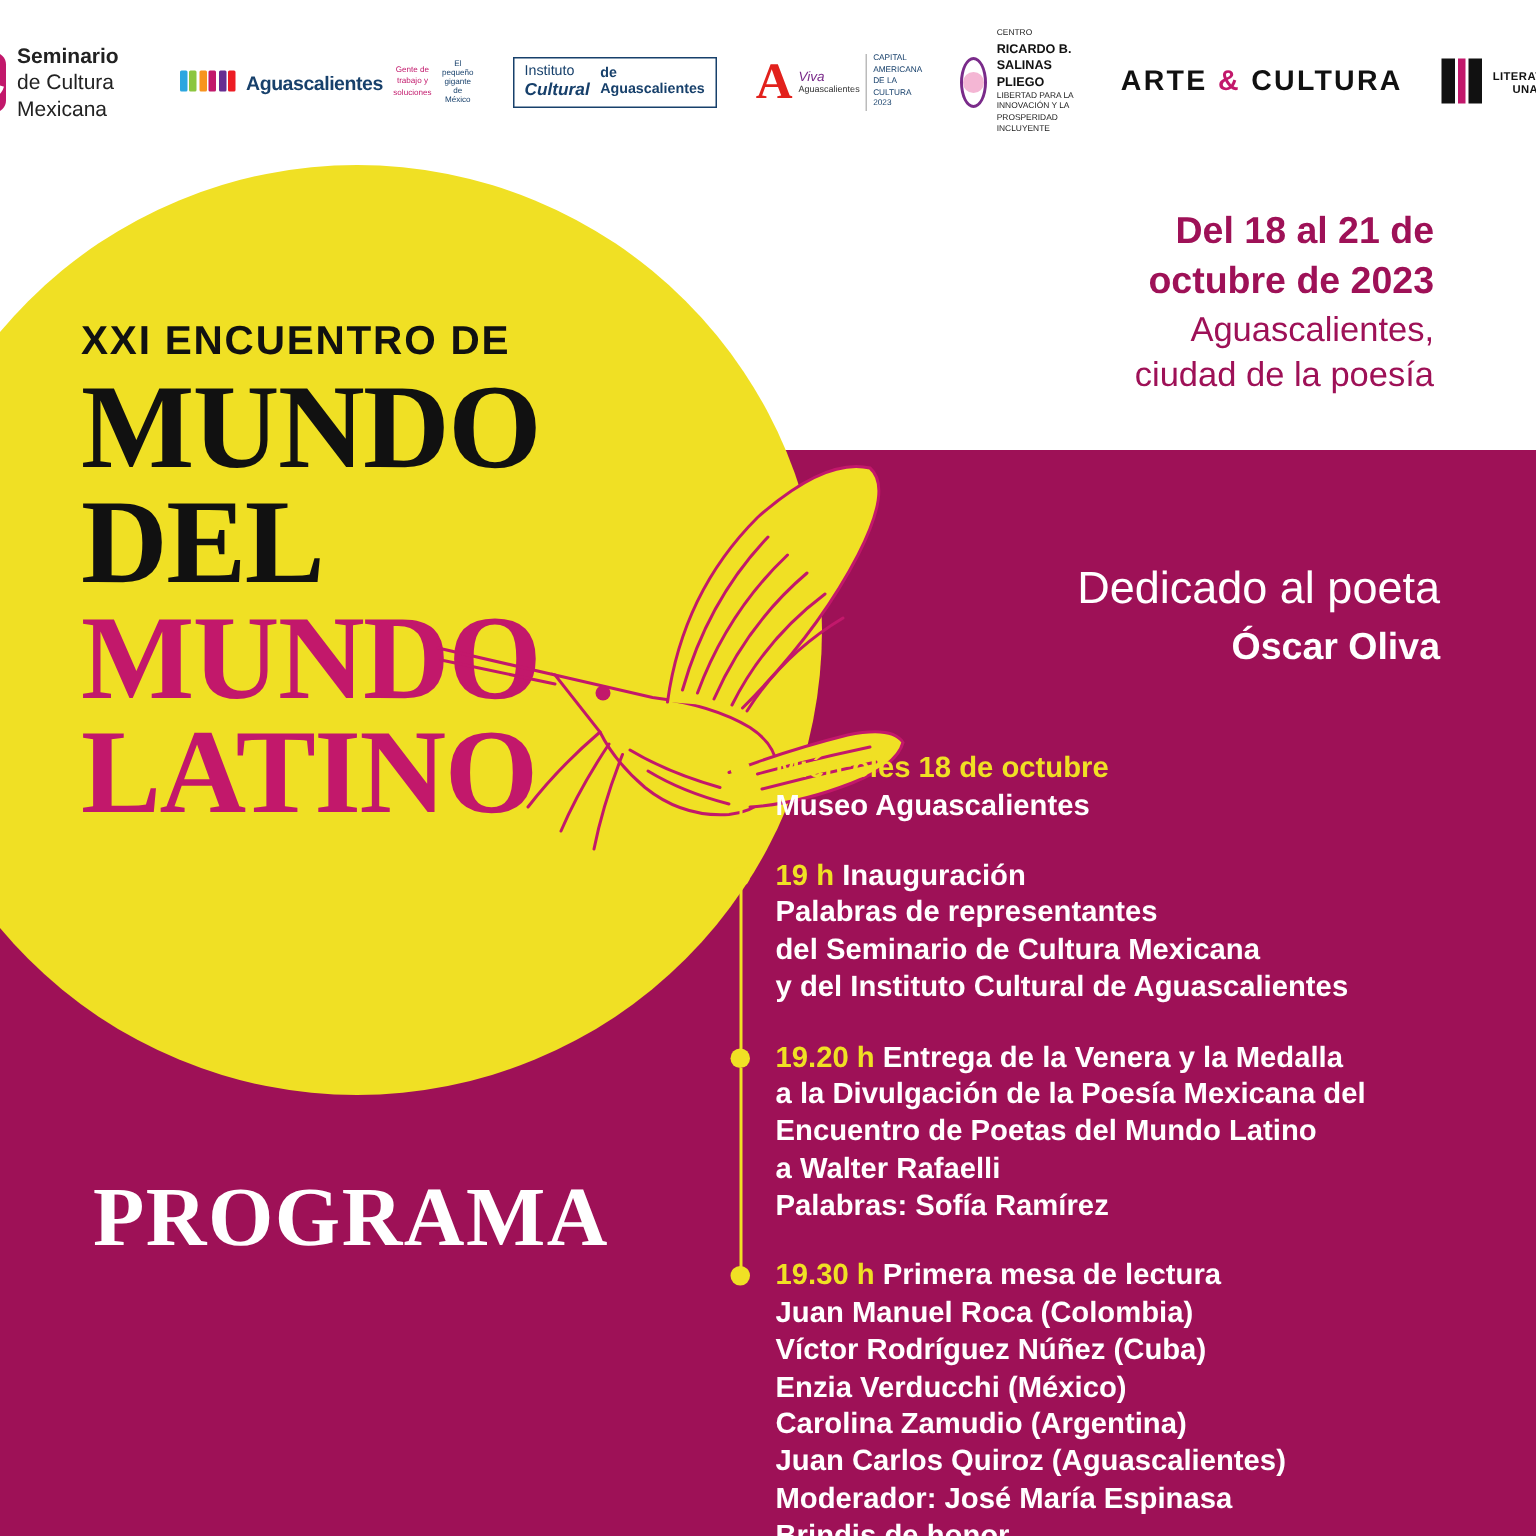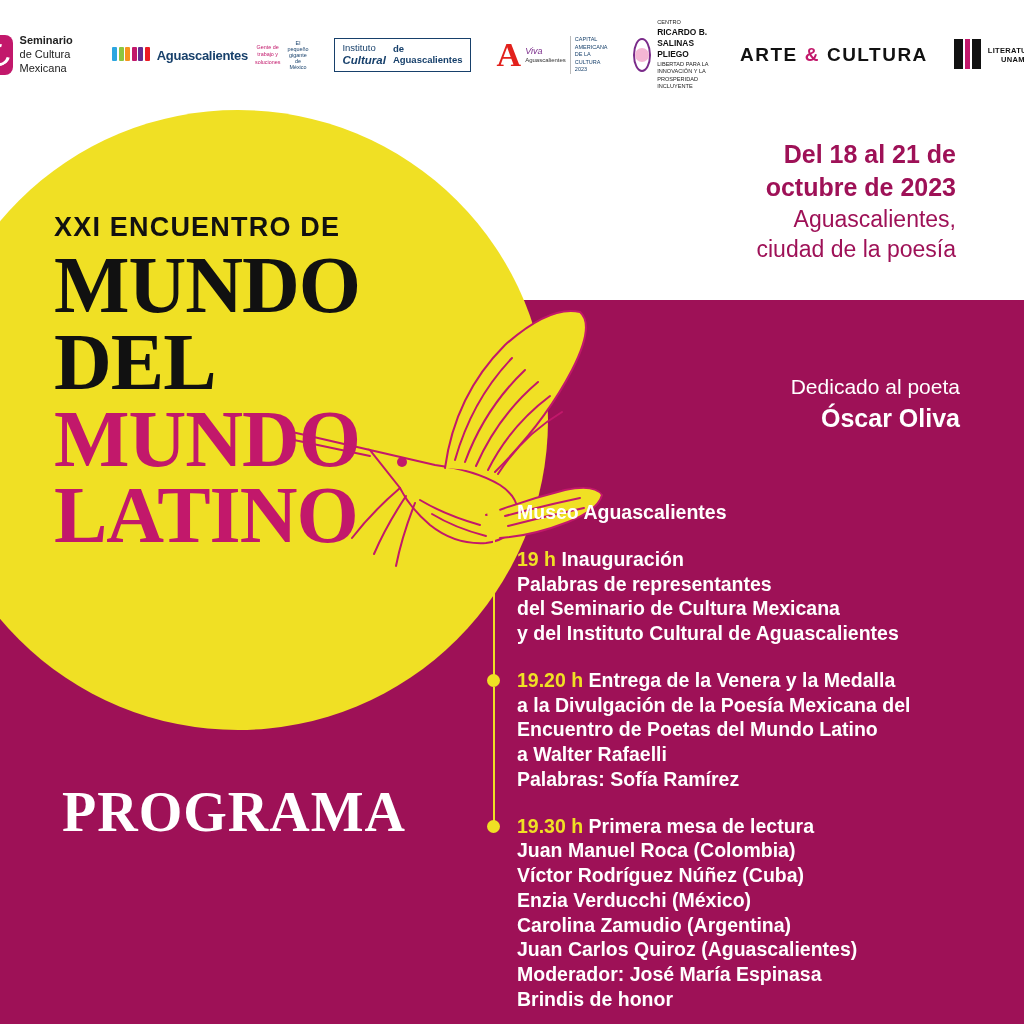--- a/index.html
+++ b/index.html
@@ -23,21 +23,21 @@
 
   .logo-seminario .mark{
     width:40px;height:40px;border-radius:8px;background:#c2186b;
     display:flex;align-items:center;justify-content:center;
   }
   .logo-seminario .mark .spiral{
     width:22px;height:22px;border-radius:50%;
     border:3px solid #ffffff; border-right-color:transparent;
     transform:rotate(-30deg);
   }
-  .logo-seminario .txt{ font-size:11px; line-height:1.25; color:#222; }
+  .logo-seminario .txt{ font-size:14px; line-height:1.25; color:#222; }
   .logo-seminario .txt b{ font-weight:bold; }
 
   .logo-ags{ text-align:center; }
   .logo-ags .bars{ display:flex; gap:1.5px; justify-content:center; margin-bottom:2px;}
   .logo-ags .bars i{ display:block; width:5px;height:14px;border-radius:1px; }
   .logo-ags .name{ font-size:13px; font-weight:bold; color:#17406b; letter-spacing:-.3px;}
   .logo-ags .sub{ font-size:5.4px; color:#c2186b; line-height:1.3; }
   .logo-ags .sub2{ font-size:5.4px; color:#17406b; }
 
   .logo-ica{ border:1.6px solid #17406b; padding:4px 7px; }
@@ -108,21 +108,21 @@
     position:absolute; right:68px; top:28px; text-align:right; z-index:7;
     color:#9e1157; line-height:1.32;
   }
   .dates .l1{ font-size:25px; font-weight:bold; }
   .dates .l2{ font-size:23px; }
 
   .dedicado{
     position:absolute; right:64px; top:262px; text-align:right; color:#ffffff; z-index:7;
     line-height:1.4;
   }
-  .dedicado .l1{ font-size:21px; }
+  .dedicado .l1{ font-size:30px; }
   .dedicado .l2{ font-size:25px; font-weight:bold; }
 
   .programa{
     position:absolute; left:62px; top:670px; z-index:7;
     font-family:"Liberation Serif", serif; font-weight:bold;
     font-size:56px; color:#ffffff; letter-spacing:1px;
   }
 
   
   .schedule{
@@ -268,20 +268,21 @@
   <div class="dedicado">
     <div class="l1">Dedicado al poeta</div>
     <div class="l2">Óscar Oliva</div>
   </div>
 
   <div class="programa">PROGRAMA</div>
 
   <div class="schedule">
 
     <div class="sch-item">
+      <div class="sch-line b" style="color:#f0e024">Miércoles 18 de octubre</div>
       <div class="sch-line b">Museo Aguascalientes</div>
     </div>
 
     <div class="sch-item">
       <div class="sch-line b"><span class="hour">19 h</span> <span>Inauguración</span></div>
       <div class="sch-line">Palabras de representantes</div>
       <div class="sch-line">del Seminario de Cultura Mexicana</div>
       <div class="sch-line"> y del Instituto Cultural de Aguascalientes</div>
     </div>
 

